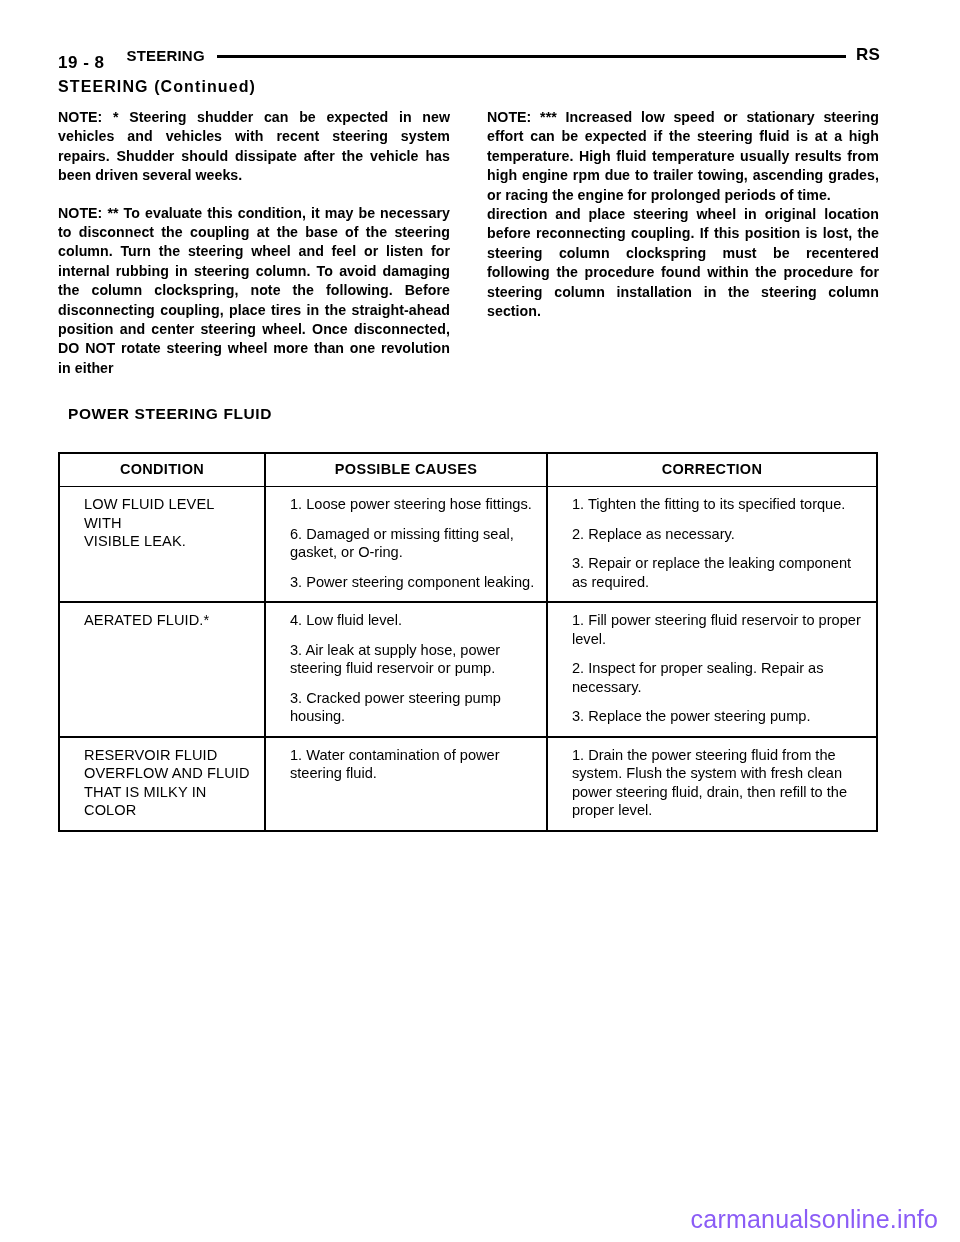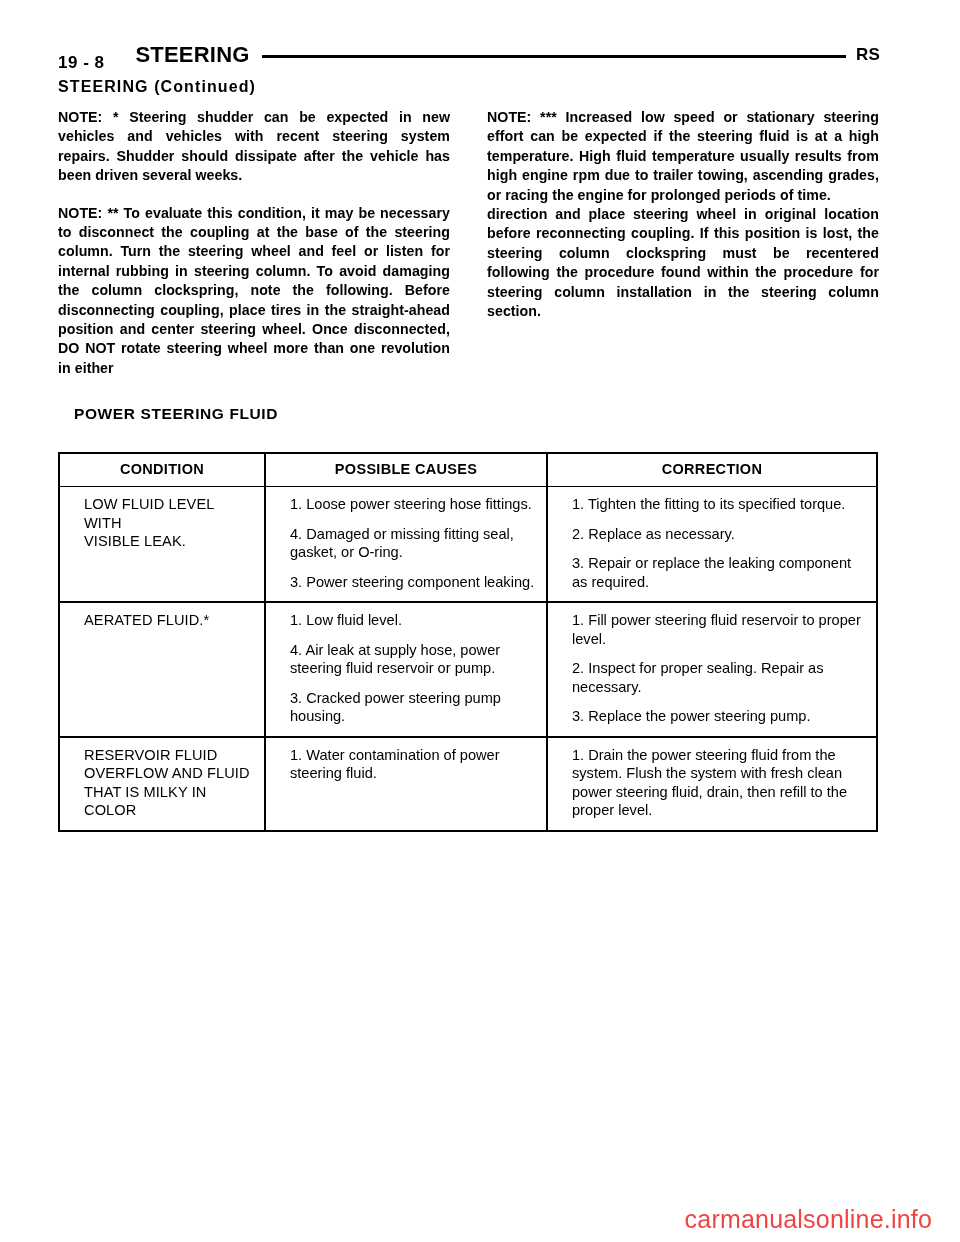--- a/index.html
+++ b/index.html
@@ -35,25 +35,25 @@
   }
   .rh-page-no {
     font-size: 17px;
     font-weight: bold;
     letter-spacing: 0.5px;
     white-space: nowrap;
     font-family: "Liberation Sans", sans-serif;
     margin-top: 16px;
   }
   .rh-section {
-    font-size: 22px;
+    font-size: 15px;
     font-weight: bold;
     letter-spacing: 0.2px;
     white-space: nowrap;
-    margin-left: 31px;
+    margin-left: 22px;
   }
   .rh-rule {
     flex: 1 1 auto;
     height: 0;
     border-top: 3px solid #000;
     margin: 0 10px 0 12px;
     position: relative;
     top: 1px;
   }
   .rh-code {
@@ -87,21 +87,21 @@
   .col-right { left: 487px; top: 108px; }
 
   .para { margin: 0 0 18px 0; }
   .para.tight { margin-bottom: 0; }
   .para.gap-lg { }
   .para:last-child { margin-bottom: 0; }
 
   
   .section-heading {
     position: absolute;
-    left: 74px;
+    left: 68px;
     top: 405px;
     font-size: 15.5px;
     font-weight: bold;
     letter-spacing: 0.6px;
   }
 
   
   .table-wrap {
     position: absolute;
     left: 58px;
@@ -168,24 +168,24 @@
     width: 392px;
     font-size: 14.2px;
     font-weight: bold;
     line-height: 19.4px;
     text-align: justify;
   }
 
   
   .watermark {
     position: absolute;
-    right: 28px;
+    right: 22px;
     bottom: 8px;
     font-size: 25px;
-    color: #ef4444;
+    color: #8b5cf6;
     letter-spacing: 0.2px;
     font-family: "Liberation Sans", sans-serif;
     margin-left: 32px;
   }
 </style>
 </head>
 <body>
 
 <div class="page">
 
@@ -227,41 +227,41 @@
       <tbody>
 
         <tr>
           <td class="cond-cell">
             <span class="cond-line">LOW FLUID LEVEL WITH</span>
             <span class="cond-line">VISIBLE LEAK.</span>
           </td>
           <td>
             <ol class="items">
               <li>1. Loose power steering hose fittings.</li>
-              <li>4. Damaged or missing fitting seal, gasket, or O-ring.</li>
+              <li>6. Damaged or missing fitting seal, gasket, or O-ring.</li>
               <li>3. Power steering component leaking.</li>
             </ol>
           </td>
           <td>
             <ol class="items">
               <li>1. Tighten the fitting to its specified torque.</li>
               <li>2. Replace as necessary.</li>
               <li>3. Repair or replace the leaking component as required.</li>
             </ol>
           </td>
         </tr>
 
         <tr class="row-aerated">
           <td class="cond-cell">
             <span class="cond-line">AERATED FLUID.*</span>
           </td>
           <td>
             <ol class="items">
-              <li>1. Low fluid level.</li>
-              <li>4. Air leak at supply hose, power steering fluid reservoir or pump.</li>
+              <li>4. Low fluid level.</li>
+              <li>3. Air leak at supply hose, power steering fluid reservoir or pump.</li>
               <li>3. Cracked power steering pump housing.</li>
             </ol>
           </td>
           <td>
             <ol class="items">
               <li>1. Fill power steering fluid reservoir to proper level.</li>
               <li>2. Inspect for proper sealing. Repair as necessary.</li>
               <li>3. Replace the power steering pump.</li>
             </ol>
           </td>

